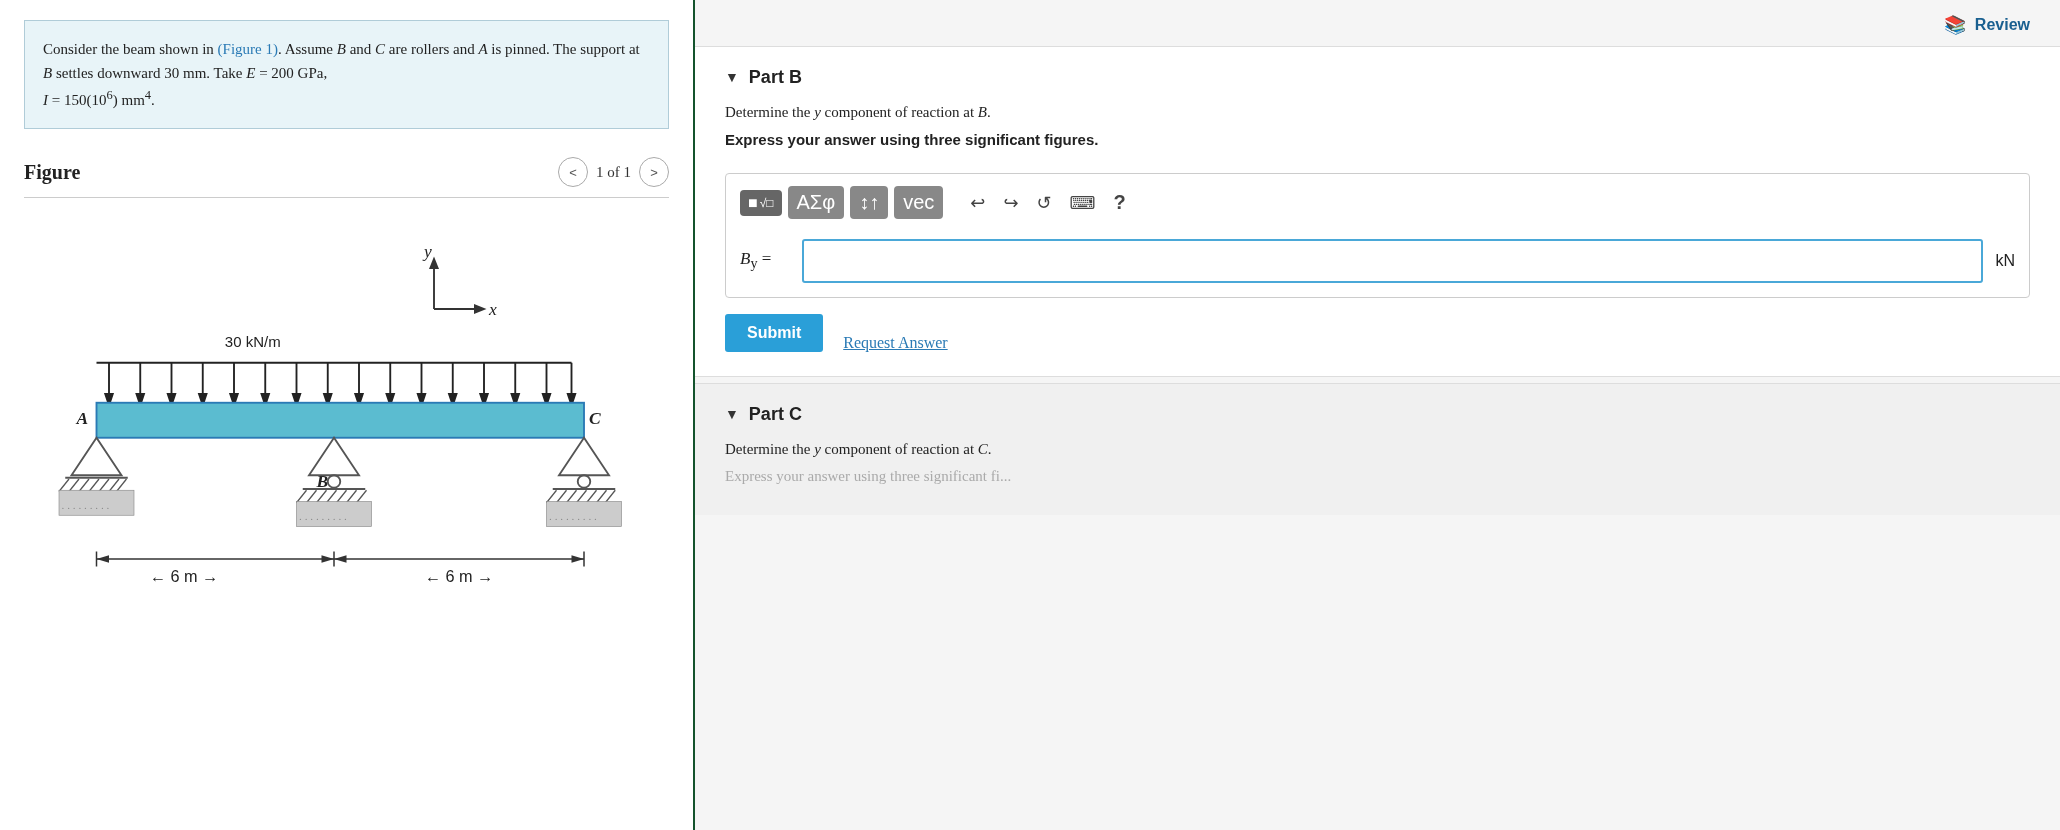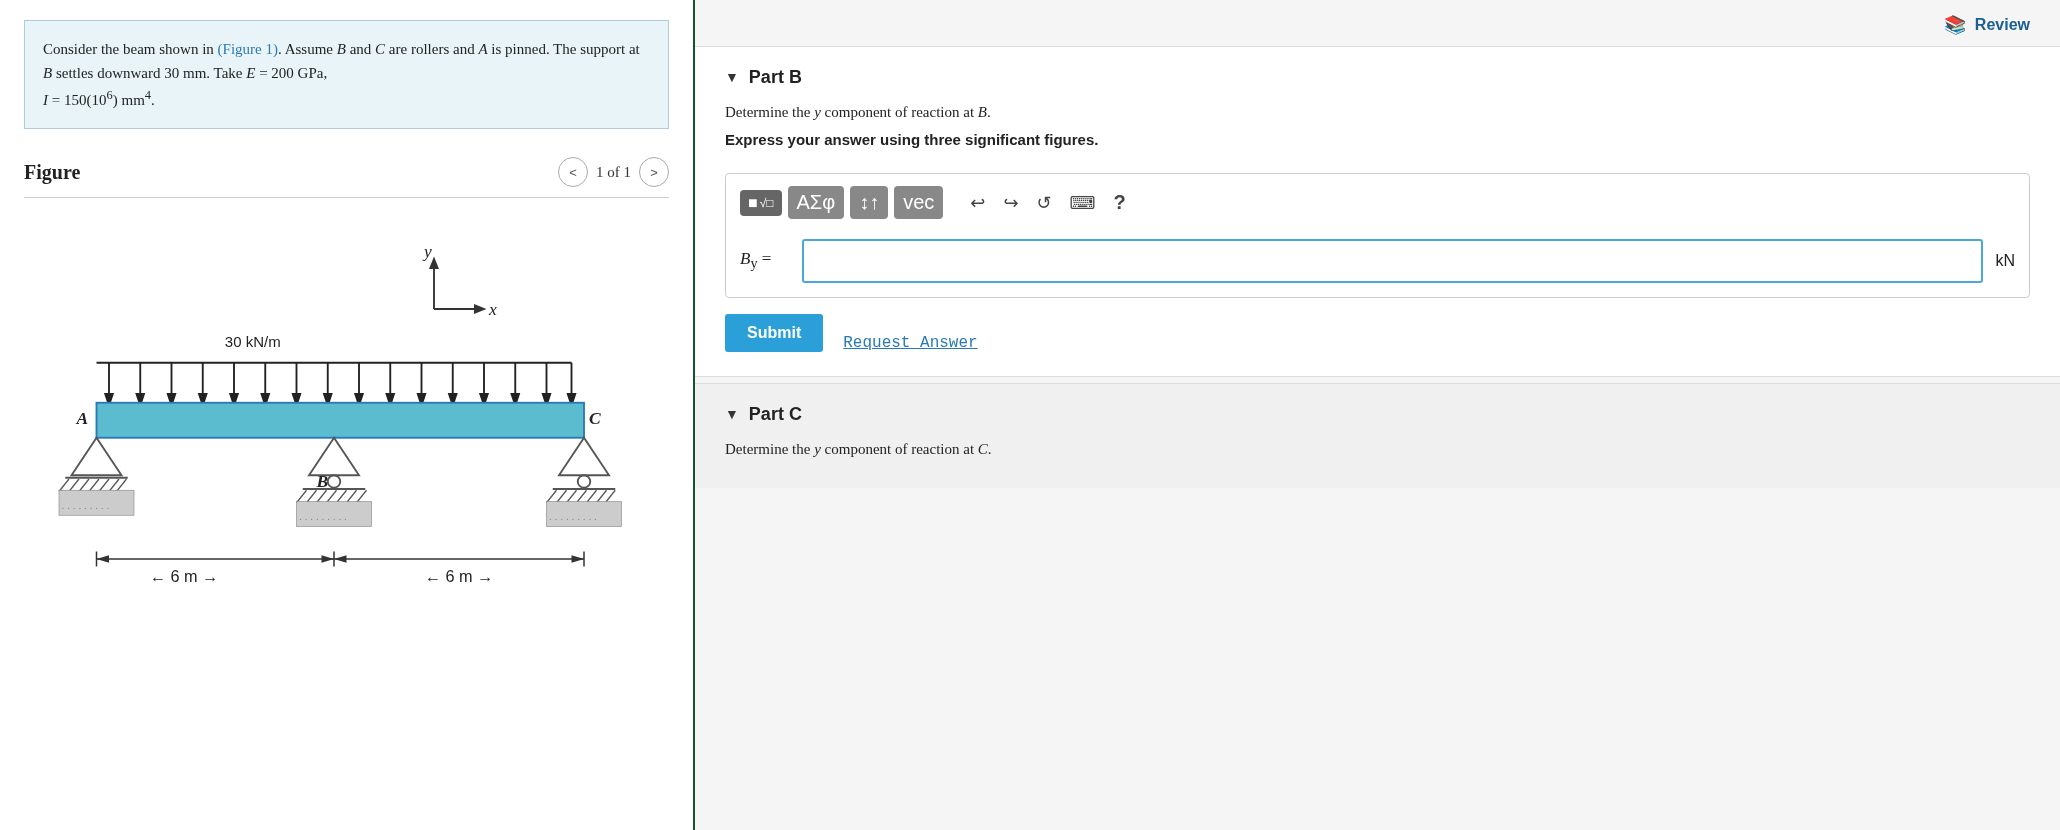--- a/index.html
+++ b/index.html
@@ -270,21 +270,21 @@
       padding: 10px 22px;
       font-size: 16px;
       font-family: Arial, sans-serif;
       font-weight: bold;
       cursor: pointer;
     }
 
     .request-answer-link {
       color: #2a7ab5;
       font-size: 16px;
-      font-family: Liberation Mono, monospace;
+      font-family: Liberation Serif, serif;
       text-decoration: underline;
       cursor: pointer;
       background: none;
       border: none;
     }
 
     
     .part-c-section {
       background: #f0f0f0;
       padding: 20px 30px;
@@ -499,15 +499,18 @@
   </div>
 
   <div class="part-c-section">
     <div class="part-header">
       <span class="collapse-arrow">▼</span>
       <span class="part-title">Part C</span>
     </div>
     <p class="part-description">
       Determine the <em>y</em> component of reaction at <em>C</em>.
     </p>
+    <p class="part-description" style="color:#aaa;">
+      Express your answer using three significant fi...
+    </p>
   </div>
 
 </div>
 
 </body></html>

